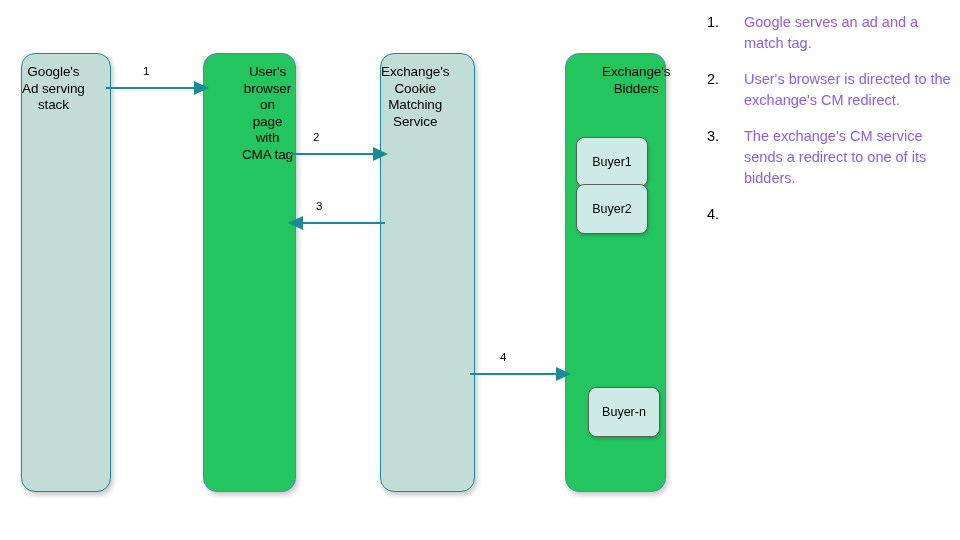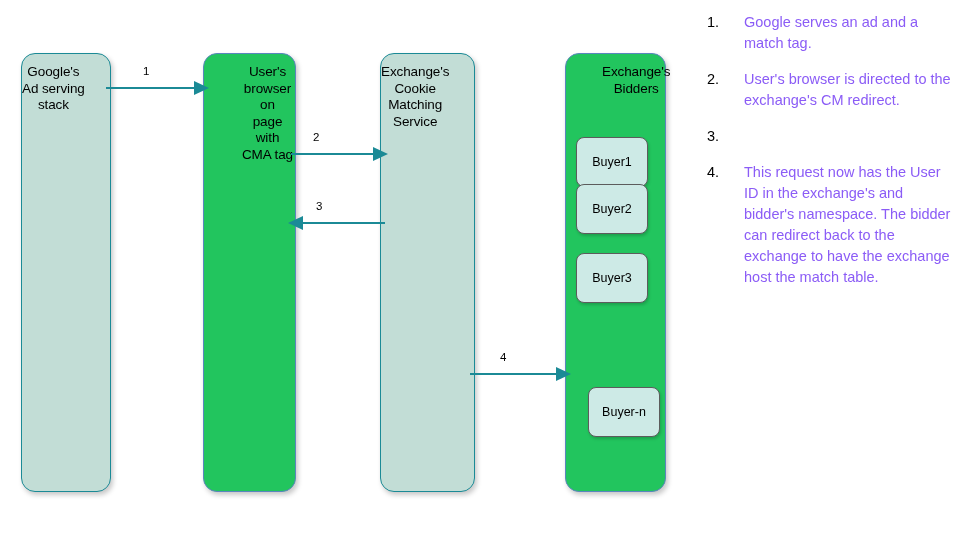--- a/index.html
+++ b/index.html
@@ -142,21 +142,20 @@
 Matching
 Service</div>
   </div>
 
   <div class="pillar blue" id="box-bidders">
     <div class="pillar-label">Exchange's
 Bidders</div>
 
     <div class="buyer-box" style="top:83px;">Buyer1</div>
     <div class="buyer-box" style="top:130px;">Buyer2</div>
-    <div class="buyer-box" style="top:199px;">Buyer3</div>
     <div class="buyer-box" style="top:333px;margin-left:12px;">Buyer-n</div>
   </div>
 
   <svg class="arrow-svg" style="left:106px; top:78px;" width="104" height="20">
     <line class="arrow-line" x1="0" y1="10" x2="88" y2="10"></line>
     <polygon class="arrow-head" points="88,3 103,10 88,17"></polygon>
   </svg>
   <div class="arrow-label" style="left:143px; top:65px;">1</div>
 
   <svg class="arrow-svg" style="left:291px; top:144px;" width="98" height="20">
@@ -183,18 +182,18 @@
   <li class="step-item">
     <span class="step-number">1.</span>
     <span class="step-text">Google serves an ad and a match tag.</span>
   </li>
   <li class="step-item">
     <span class="step-number">2.</span>
     <span class="step-text">User's browser is directed to the exchange's CM redirect.</span>
   </li>
   <li class="step-item">
     <span class="step-number">3.</span>
+    <span class="step-text">The exchange's CM service sends a redirect to one of its bidders.</span>
   </li>
   <li class="step-item">
     <span class="step-number">4.</span>
-    <span class="step-text">This request now has the User ID in the exchange's and bidder's namespace. The bidder can redirect back to the exchange to have the exchange host the match table.</span>
   </li>
 </ol>
 
 </body></html>

